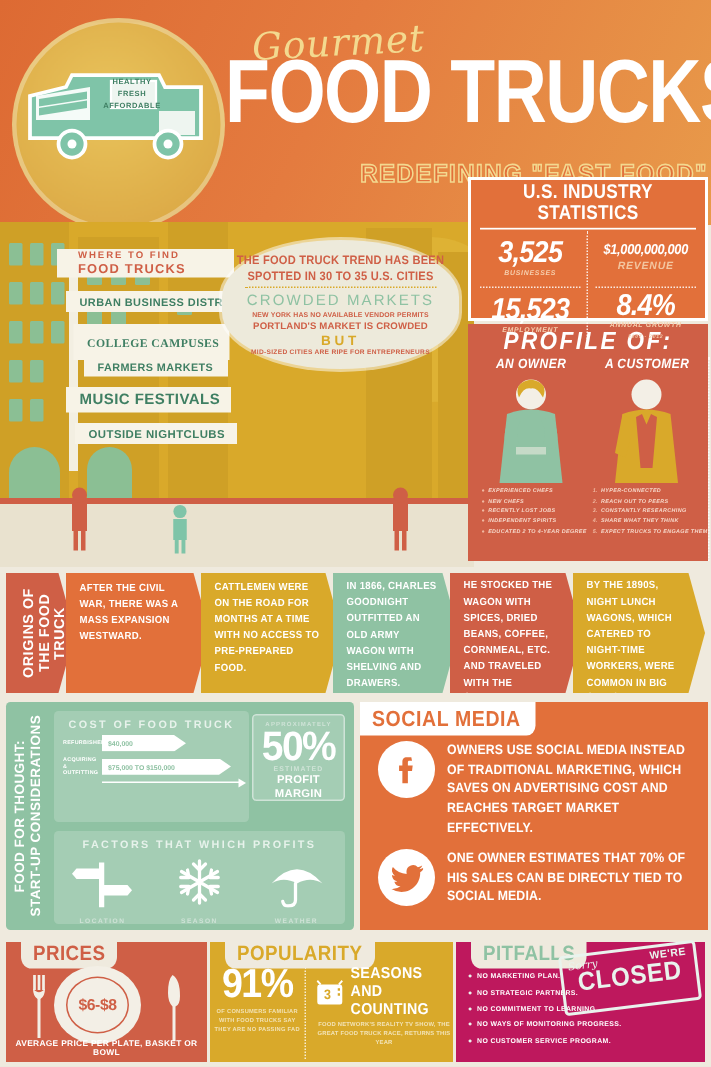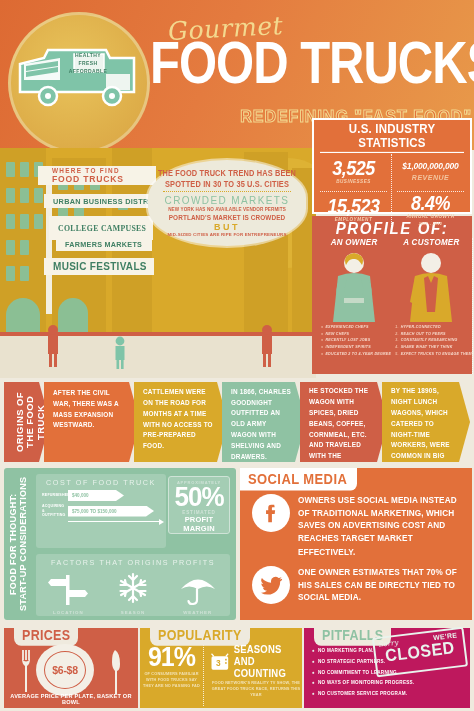--- a/index.html
+++ b/index.html
@@ -139,21 +139,21 @@
                height:66px; text-align:center; margin-left:2px; }
   .chev p { font-size:6.4px; font-weight:bold; line-height:1.55; letter-spacing:.2px; transform:scaleY(1.08); }
 
   
   .fft { position:absolute; left:4px; top:468px; width:232px; height:152px; background:#8fc2a3; border-radius:3px; }
   .fft-vert { position:absolute; left:4px; top:8px; width:26px; height:136px;
               writing-mode:vertical-rl; transform:rotate(180deg);
               color:#fff; font-size:9px; font-weight:bold; line-height:1.15;
               letter-spacing:.3px; text-align:center; }
   .panel { position:absolute; background:#a4cdb4; border-radius:3px; }
-  .panel-h { text-align:center; color:#e7f2eb; font-size:7.2px; font-weight:normal; letter-spacing:1.6px; padding-top:4px; }
+  .panel-h { text-align:center; color:#e7f2eb; font-size:7.2px; font-weight:bold; letter-spacing:1.6px; padding-top:4px; }
   .bar-row { display:flex; align-items:center; margin:3px 0 0 6px; }
   .bar-lbl { color:#fff; font-size:3.6px; font-weight:bold; width:26px; line-height:1.3; letter-spacing:.2px; }
   .bar { height:11px; background:#fff; color:#8fc2a3; font-size:4.6px; font-weight:bold;
          display:flex; align-items:center; padding-left:4px;
          clip-path:polygon(0 0, calc(100% - 8px) 0, 100% 50%, calc(100% - 8px) 100%, 0 100%); }
   .axis { margin:3px 0 0 32px; width:92px; height:1px; background:#fff; position:relative; }
   .axis:after { content:""; position:absolute; right:-4px; top:-2.5px;
                 border-left:5px solid #fff; border-top:3px solid transparent; border-bottom:3px solid transparent; }
   .pct-box { position:absolute; right:6px; top:20px; width:62px; height:58px;
              background:#a4cdb4; border:1px solid #cfe3d7; border-radius:3px; text-align:center; padding-top:3px; }
@@ -289,20 +289,23 @@
       </div>
     <div class="sign" style="left:49px;top:68px;height:24px;width:104px;font-size:7.8px;font-family:Liberation Serif, serif;">
       <span>COLLEGE CAMPUSES</span>
       </div>
     <div class="sign" style="left:56px;top:90px;height:13px;width:96px;font-size:7.2px;">
       <span>FARMERS MARKETS</span>
       </div>
     <div class="sign" style="left:44px;top:110px;height:17px;width:110px;font-size:10px;">
       <span>MUSIC FESTIVALS</span>
       </div>
+    <div class="sign" style="left:50px;top:134px;height:14px;width:108px;font-size:7.6px;">
+      <span>OUTSIDE NIGHTCLUBS</span>
+      </div>
 
     <svg class="person-fig" style="left:44px;top:176px;width:18px;height:44px" viewBox="0 0 18 44">
       <circle cx="9" cy="6" r="5" fill="#cf5f46"></circle>
         <path d="M4 12 h10 v18 h-10z" fill="#cf5f46"></path>
       <path d="M5 30 h3 v13 h-3z M10 30 h3 v13 h-3z" fill="#cf5f46"></path>
     </svg>
     <svg class="person-fig" style="left:258px;top:176px;width:18px;height:44px" viewBox="0 0 18 44">
       <circle cx="9" cy="6" r="5" fill="#cf5f46"></circle>
         <path d="M4 12 h10 v18 h-10z" fill="#cf5f46"></path>
       <path d="M5 30 h3 v13 h-3z M10 30 h3 v13 h-3z" fill="#cf5f46"></path>
@@ -437,21 +440,21 @@
     </div>
 
     <div class="pct-box" style="top:8px">
       <div class="pct-top">APPROXIMATELY</div>
       <div class="pct-num">50%</div>
       <div class="pct-l1">ESTIMATED</div>
       <div class="pct-l2">PROFIT MARGIN</div>
     </div>
 
     <div class="factors">
-      <div class="panel-h">FACTORS THAT ORIGINS PROFITS</div>
+      <div class="panel-h">FACTORS THAT WHICH PROFITS</div>
       <div class="fac-row">
         <div class="fac">
           <svg viewBox="0 0 40 34" style="width:40px;height:34px">
             <rect x="18" y="4" width="3.5" height="30" fill="#fff"></rect>
             <path d="M3 8 h18 v7 h-18 l-3 -3.5z" fill="#fff"></path>
             <path d="M37 19 h-16 v7 h16 l3 -3.5z" fill="#fff"></path>
           </svg>
           <div class="fac-lbl">LOCATION</div>
         </div>
         <div class="fac">

